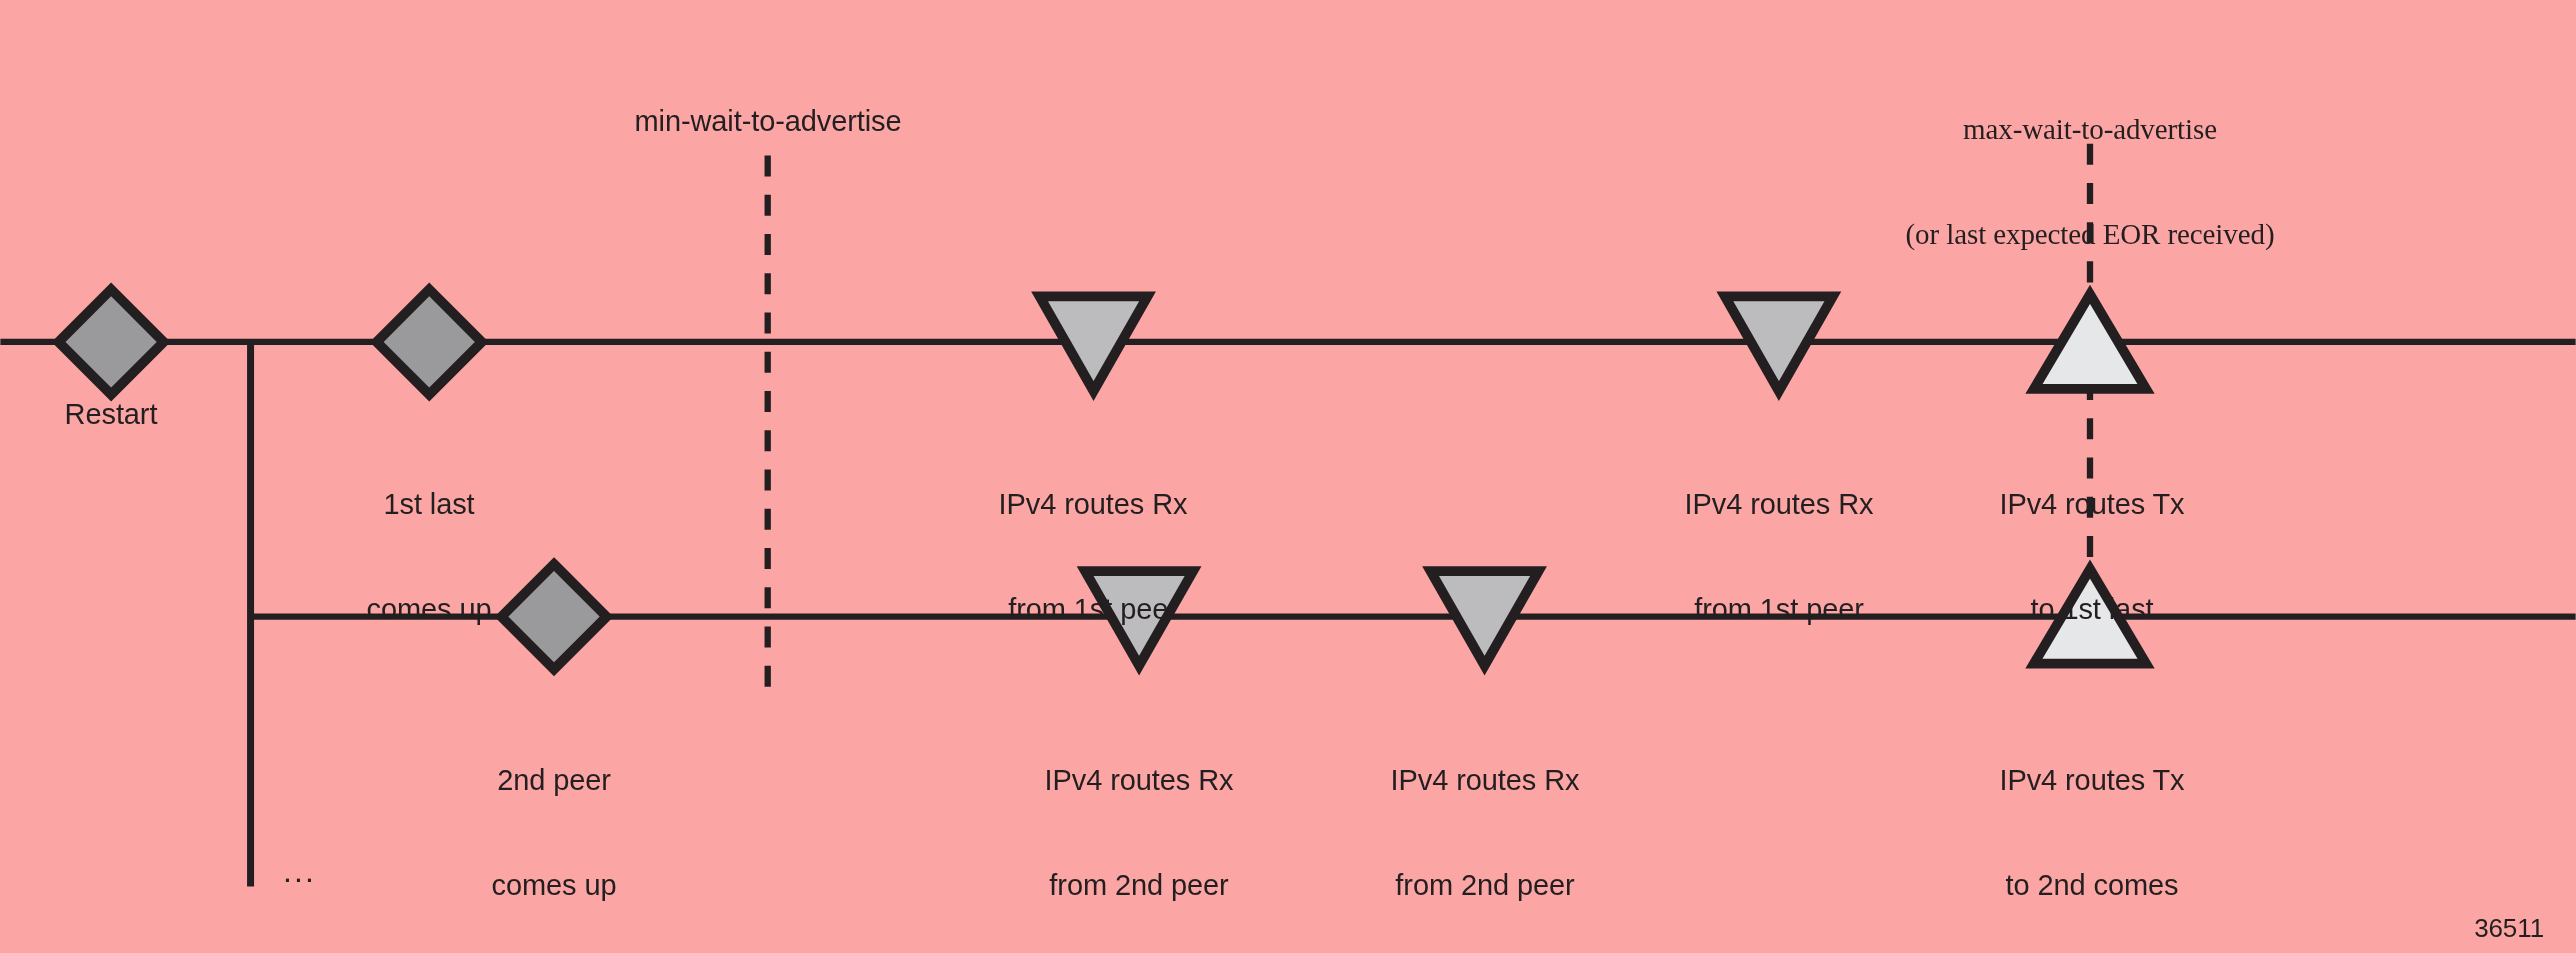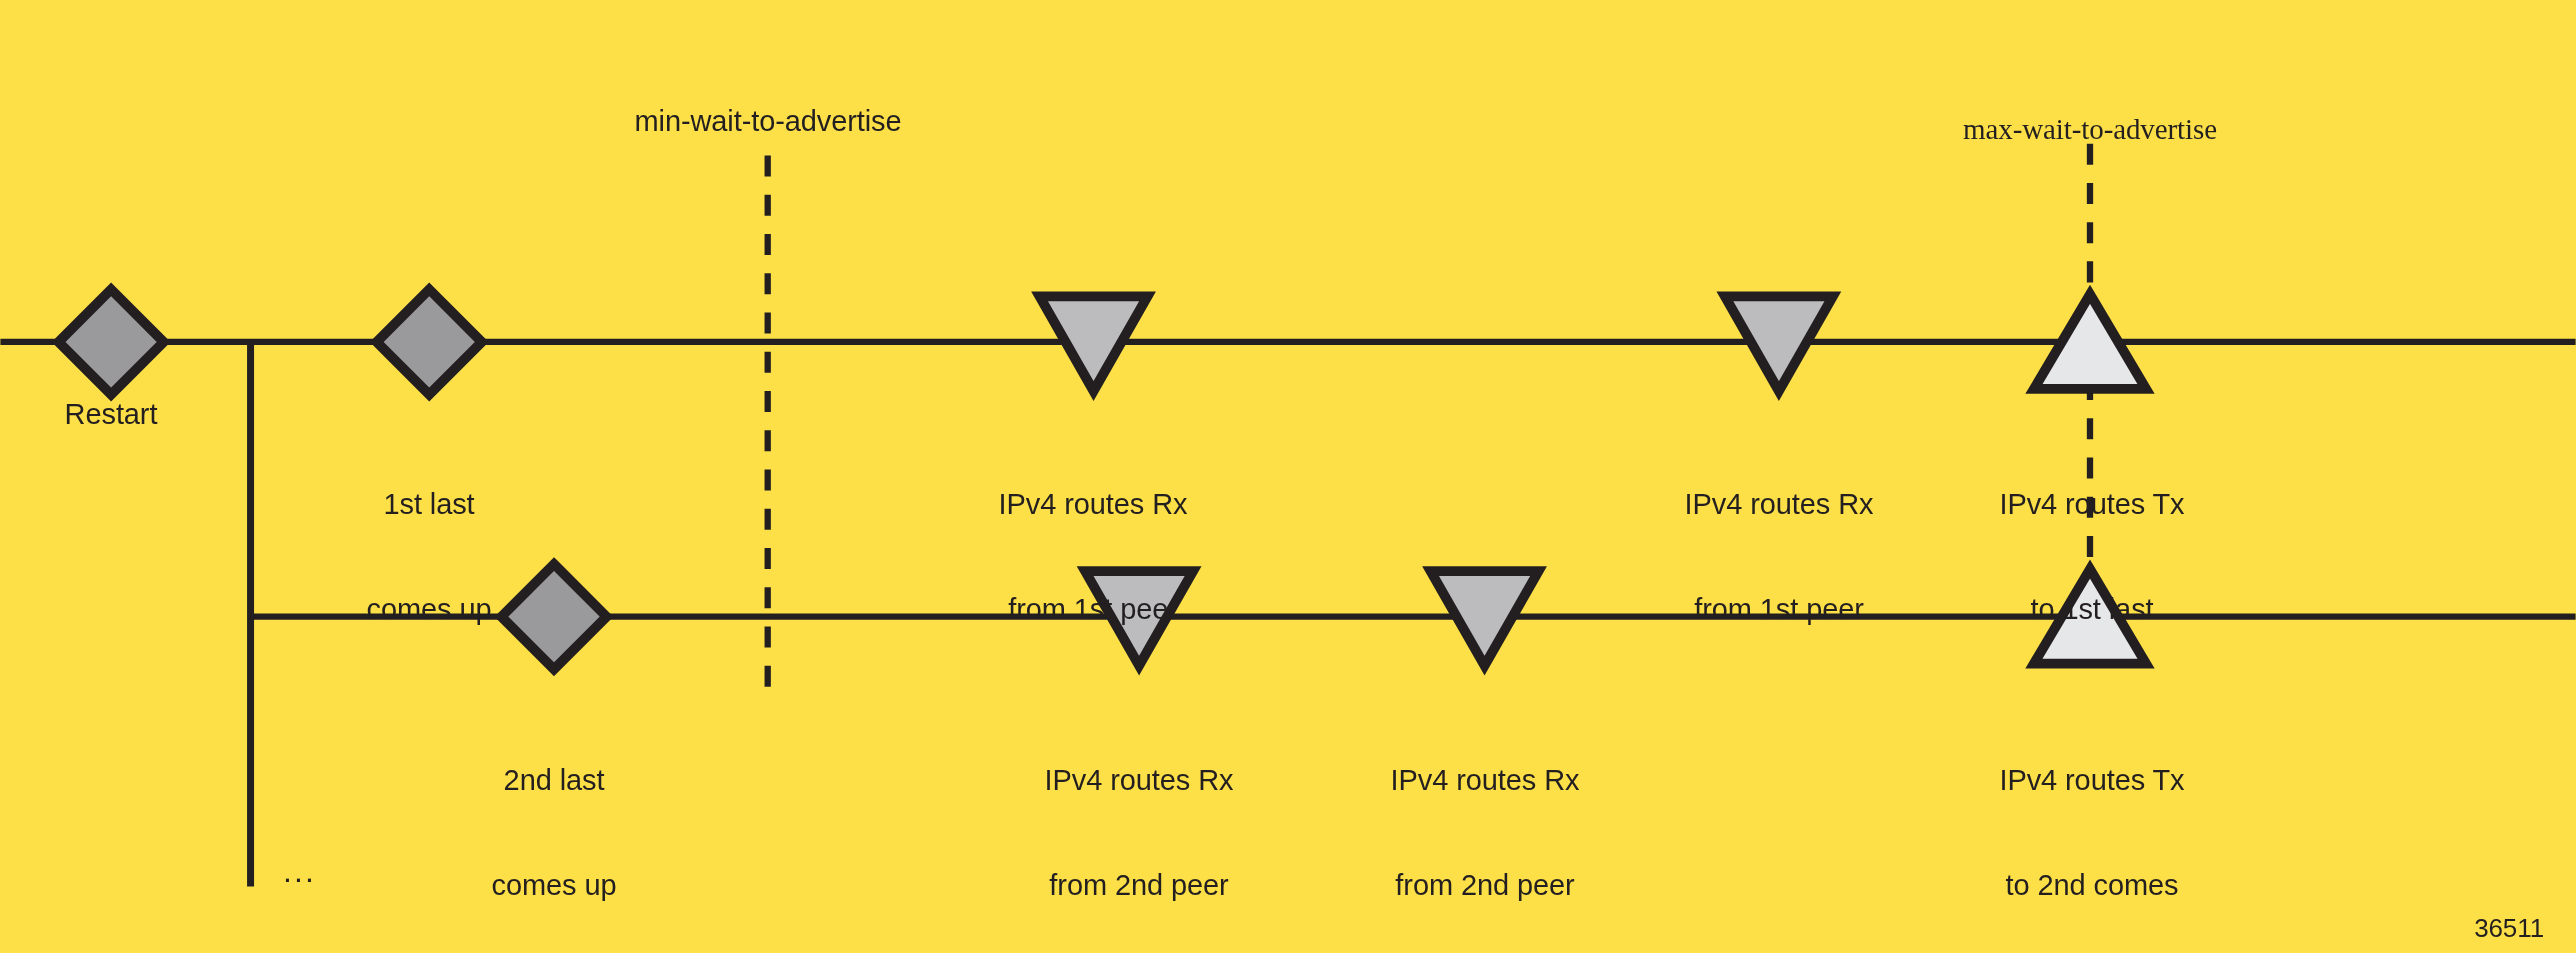--- a/index.html
+++ b/index.html
@@ -10,21 +10,21 @@
   body {
     width: 2576px;
     height: 953px;
     font-family: "Liberation Sans", sans-serif;
     overflow: hidden;
   }
   #diagram-root {
     position: relative;
     width: 2576px;
     height: 953px;
-    background: #fde047;
+    background: #fca5a5;
   }
   svg.canvas {
     position: absolute;
     top: 0;
     left: 0;
     width: 2576px;
     height: 953px;
     display: block;
   }
   .tl-line {
@@ -111,20 +111,21 @@
     <polygon class="shape-outline tri-down-fill" points="2041,815 2195,815 2118,950"></polygon>
 
     <polygon class="shape-outline tri-up-fill" points="2982,812 3062,947 2902,947"></polygon>
 
   </svg>
 
   <div class="lbl" style="left:768px; top:104px;">min-wait-to-advertise</div>
 
   <div class="lbl" style="left:2090px; top:42px;font-family:Liberation Serif, serif;">
     <div>max-wait-to-advertise</div>
+    <div>(or last expected EOR received)</div>
   </div>
 
   <div class="lbl" style="left:111px; top:397px;">Restart</div>
 
   <div class="lbl" style="left:429px; top:417px;">
     <div>1st last</div>
     <div>comes up</div>
   </div>
 
   <div class="lbl" style="left:1093px; top:417px;">
@@ -136,21 +137,21 @@
     <div>IPv4 routes Rx</div>
     <div>from 1st peer</div>
   </div>
 
   <div class="lbl" style="left:2092px; top:417px;">
     <div>IPv4 routes Tx</div>
     <div>to 1st last</div>
   </div>
 
   <div class="lbl" style="left:554px; top:693px;">
-    <div>2nd last</div>
+    <div>2nd peer</div>
     <div>comes up</div>
   </div>
 
   <div class="lbl" style="left:1139px; top:693px;">
     <div>IPv4 routes Rx</div>
     <div>from 2nd peer</div>
   </div>
 
   <div class="lbl" style="left:1485px; top:693px;">
     <div>IPv4 routes Rx</div>

